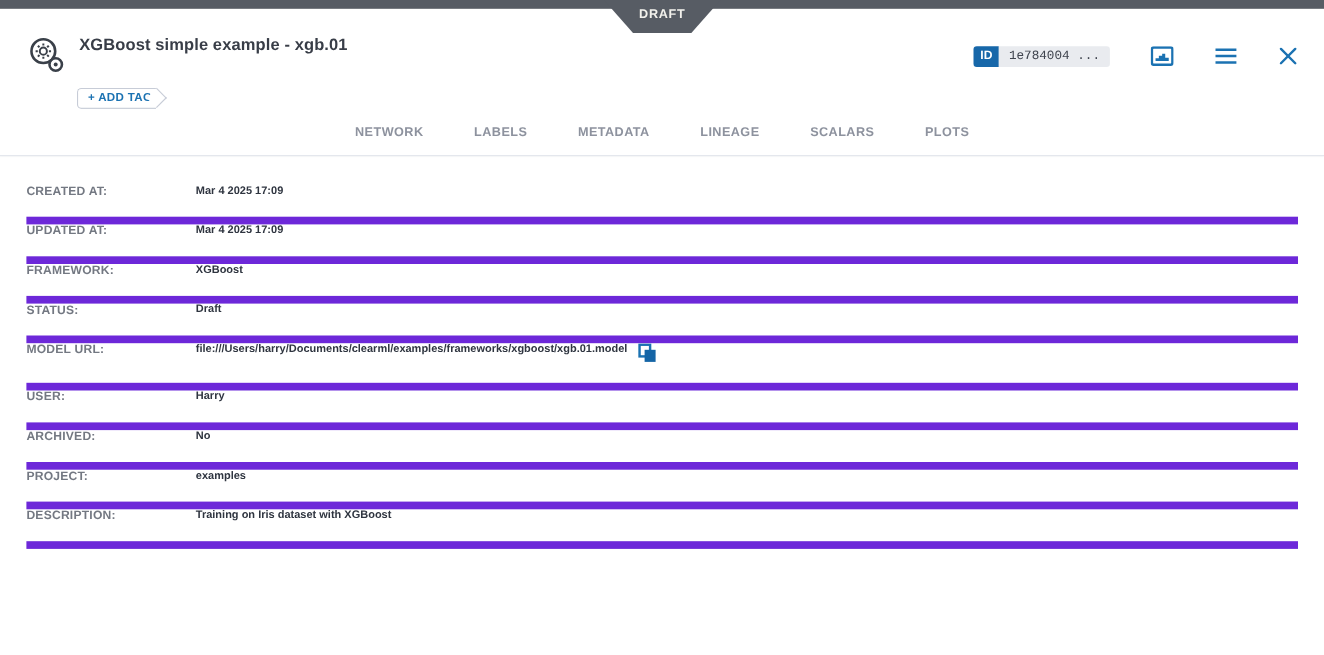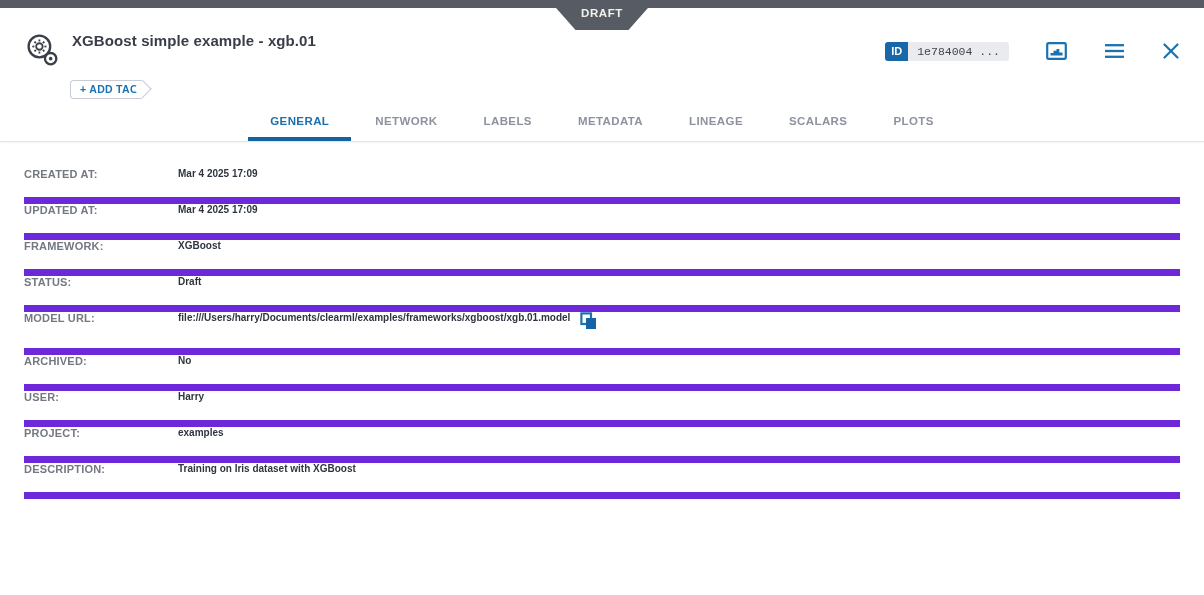--- a/index.html
+++ b/index.html
@@ -170,21 +170,20 @@
   </div>
 
   <div class="tag-row">
     <button class="add-tag">
       <span class="add-tag-label">+ ADD TAG</span>
       <span class="tag-point"></span>
     </button>
   </div>
 
   <nav class="tabs">
-    <a class="tab active">GENERAL</a>
       <a class="tab">NETWORK</a>
       <a class="tab">LABELS</a>
       <a class="tab">METADATA</a>
       <a class="tab">LINEAGE</a>
       <a class="tab">SCALARS</a>
       <a class="tab">PLOTS</a>
   </nav>
 </header>
 
 <main class="details">
@@ -212,30 +211,30 @@
       <span class="lbl">MODEL URL:</span>
       <span class="val">file:///Users/harry/Documents/clearml/examples/frameworks/xgboost/xgb.01.model</span>
       <span class="copy">
         <svg width="17" height="18" viewBox="0 0 17 18">
           <rect x="1.4" y="1.4" width="9.6" height="10.6" fill="#ffffff" stroke="#1b72b2" stroke-width="2.2"></rect>
           <rect x="6" y="6" width="10" height="11" fill="#1565a6"></rect>
         </svg>
       </span>
     </div>
     <div class="row">
+      <span class="lbl">USER:</span>
+      <span class="val">Harry</span>
+
+    </div>
+    <div class="row">
       <span class="lbl">ARCHIVED:</span>
       <span class="val">No</span>
 
     </div>
     <div class="row">
-      <span class="lbl">USER:</span>
-      <span class="val">Harry</span>
-
-    </div>
-    <div class="row">
       <span class="lbl">PROJECT:</span>
       <span class="val">examples</span>
 
     </div>
     <div class="row">
       <span class="lbl">DESCRIPTION:</span>
       <span class="val">Training on Iris dataset with XGBoost</span>
 
     </div>
 </main>

